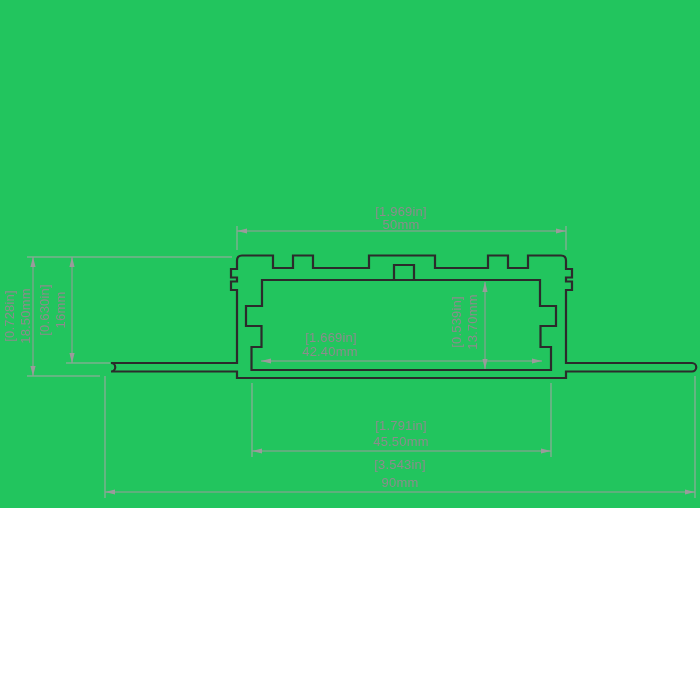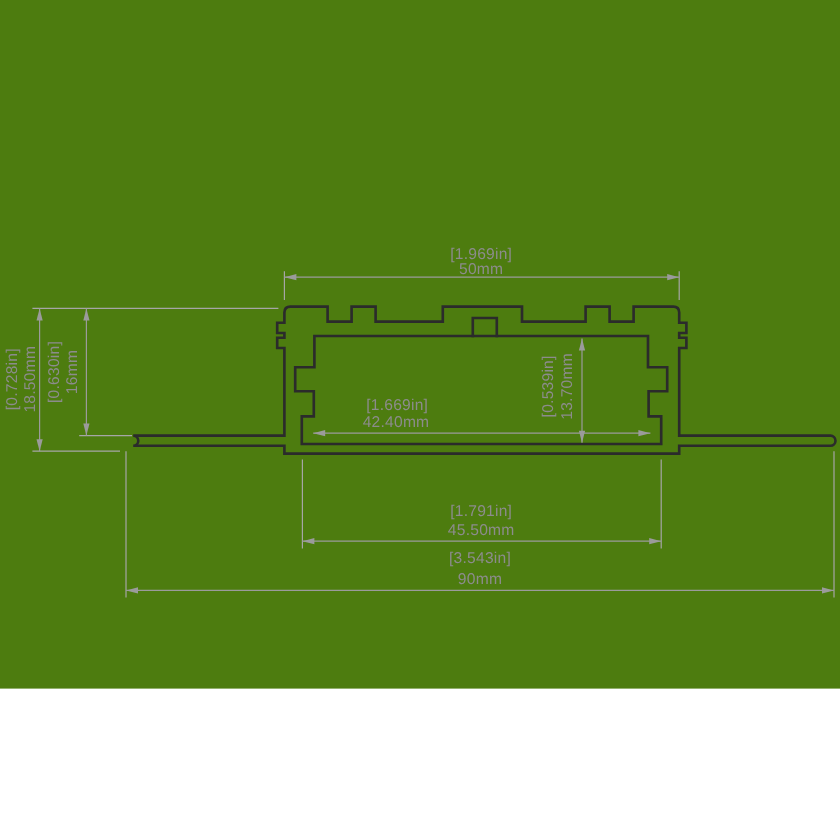--- a/index.html
+++ b/index.html
@@ -1,19 +1,19 @@
 <!DOCTYPE html>
 <html><head>
 <meta charset="utf-8">
 <style>
   html,body{margin:0;padding:0;background:#ffffff;}
   .canvas{
     position:relative;
-    width:700px;height:574px;
-    background:#4d7c0f;
+    width:700px;height:508px;
+    background:#22c55e;
     font-family:"Liberation Sans", sans-serif;
     overflow:hidden;
   }
   svg text{
     font-family:"Liberation Sans", sans-serif;
     font-size:13px;
     fill:#8c8c8c;
     letter-spacing:0.2px;
   }
   .profile-line{stroke:#2b2b2b;stroke-width:2.2;fill:none;stroke-linejoin:miter;stroke-linecap:square;}

